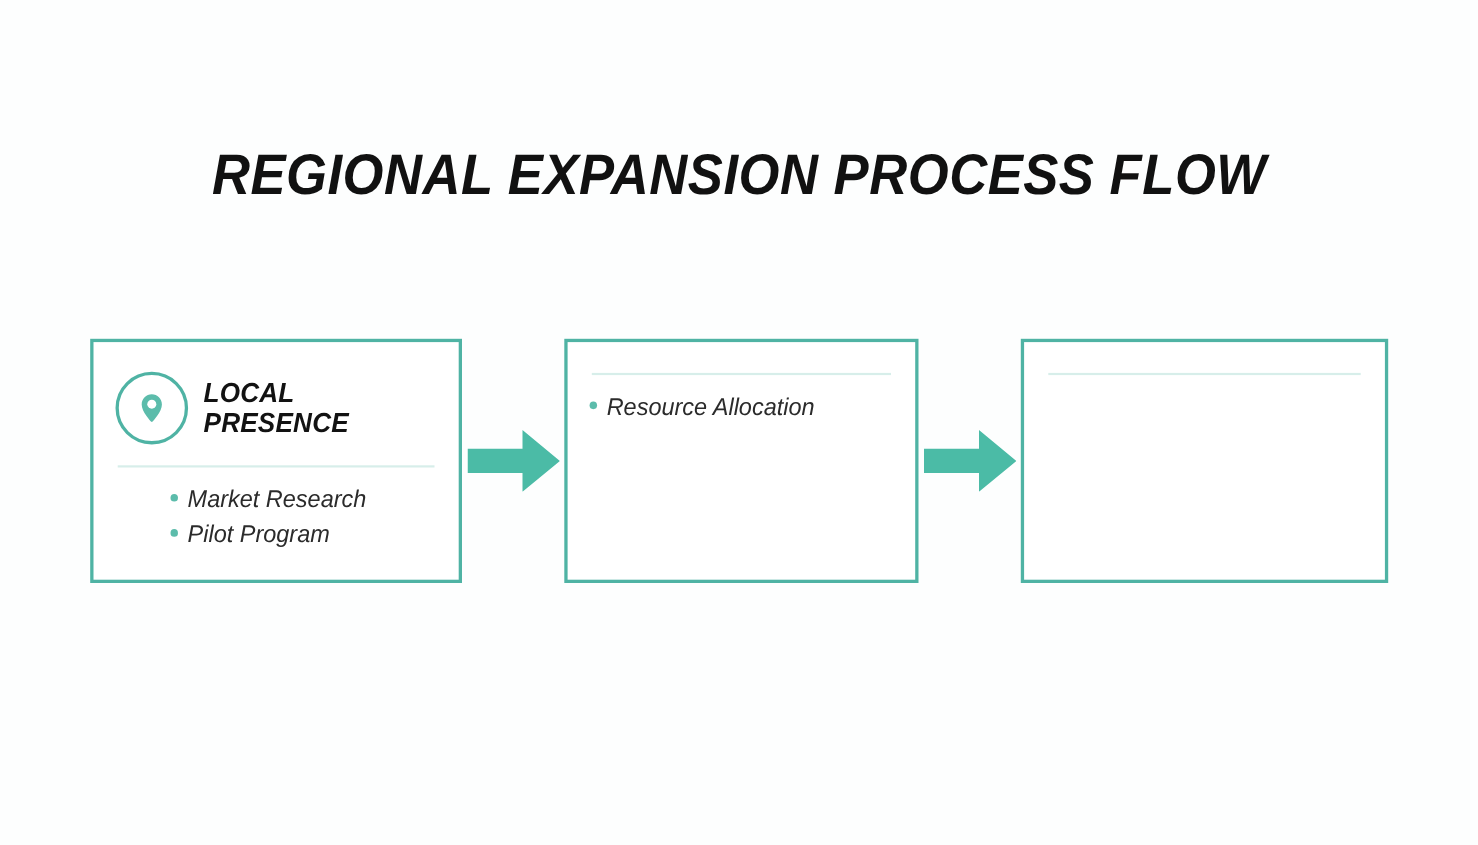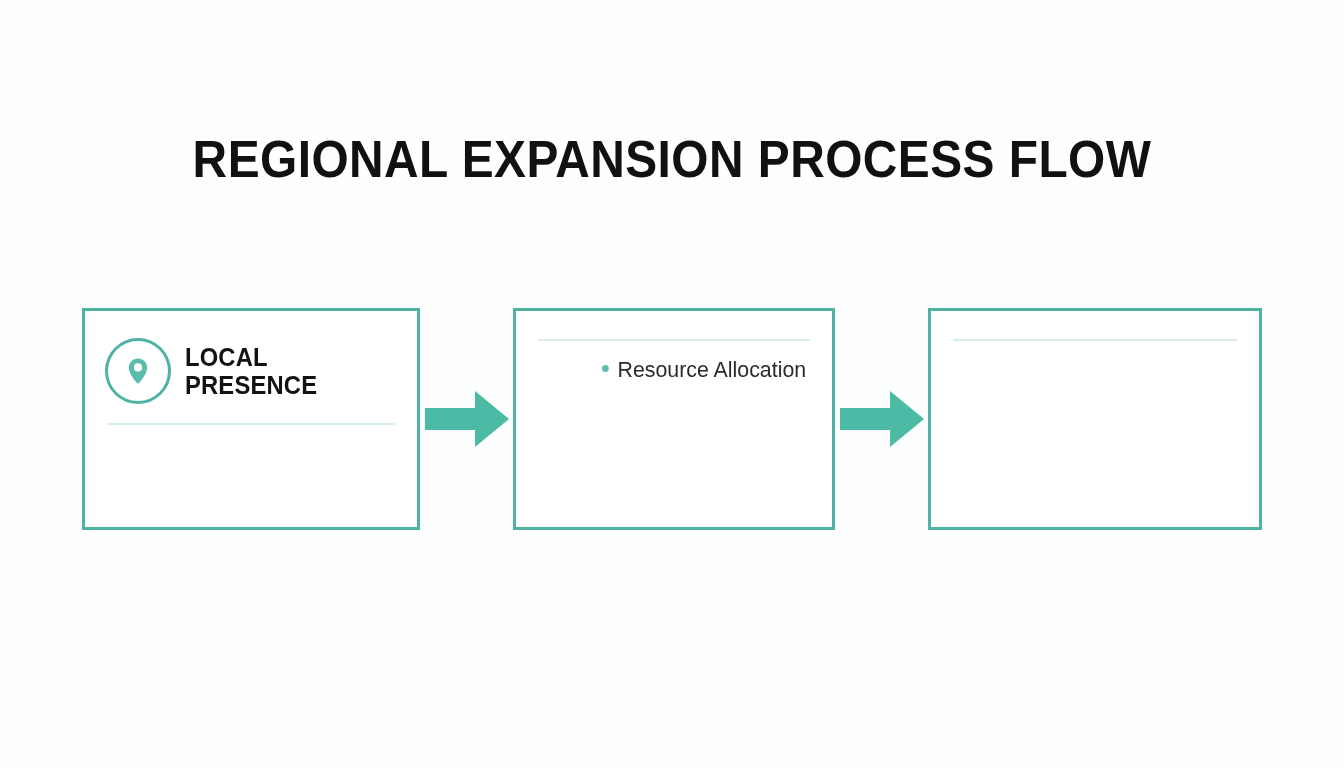--- a/index.html
+++ b/index.html
@@ -10,20 +10,21 @@
     width: 1344px;
     height: 768px;
     background: #fdfefe;
     font-family: "Liberation Sans", sans-serif;
     overflow: hidden;
     position: relative;
   }
   .slide {
     position: absolute;
     inset: 0;
+    font-style: italic;
   }
 
   
   .page-title {
     position: absolute;
     top: 128px;
     left: 0;
     width: 1344px;
     text-align: center;
     font-family: "Liberation Sans Narrow", "Liberation Sans", sans-serif;
@@ -98,21 +99,21 @@
     background: #d7eeea;
   }
 
   .bullets {
     margin-top: 14px;
     display: flex;
     flex-direction: column;
     gap: 2px;
     flex: 1;
   }
-  .bullets.center { align-items: flex-end; }
+  .bullets.center { align-items: flex-start; }
   .bullets.left-pad { padding-left: 50px; }
   .bullets.left-pad-3 { padding-left: 56px; }
 
   .bullet {
     display: flex;
     align-items: baseline;
     gap: 9px;
     font-family: "Liberation Sans Narrow", "Liberation Sans", sans-serif;
     font-size: 22px;
     line-height: 30px;
@@ -156,20 +157,30 @@
         <div class="icon-circle">
           <svg width="34" height="34" viewBox="0 0 34 34" aria-hidden="true">
             <path d="M17 4.5c-5.1 0-9.2 4.1-9.2 9.2 0 6.6 8.1 15.1 8.45 15.45a1.05 1.05 0 0 0 1.5 0C18.1 28.8 26.2 20.3 26.2 13.7c0-5.1-4.1-9.2-9.2-9.2z" fill="#5cbcab"></path>
             <circle cx="17" cy="13.4" r="4.1" fill="#ffffff"></circle>
           </svg>
         </div>
         <div class="card-title">LOCAL
 PRESENCE</div>
       </div>
       <div class="divider"></div>
+      <div class="bullets left-pad">
+        <div class="bullet">
+          <span class="dot"></span>
+          <span>Market Research</span>
+        </div>
+        <div class="bullet">
+          <span class="dot"></span>
+          <span>Pilot Program</span>
+        </div>
+      </div>
     </div>
 
     <div class="arrow-gap">
       <svg class="arrow" width="84" height="56" viewBox="0 0 84 56" aria-hidden="true">
         <path d="M0 17 H50 V0 L84 28 L50 56 V39 H0 Z" fill="#4bbba6"></path>
       </svg>
     </div>
 
     <div class="card card-2">
       <div class="divider"></div>

